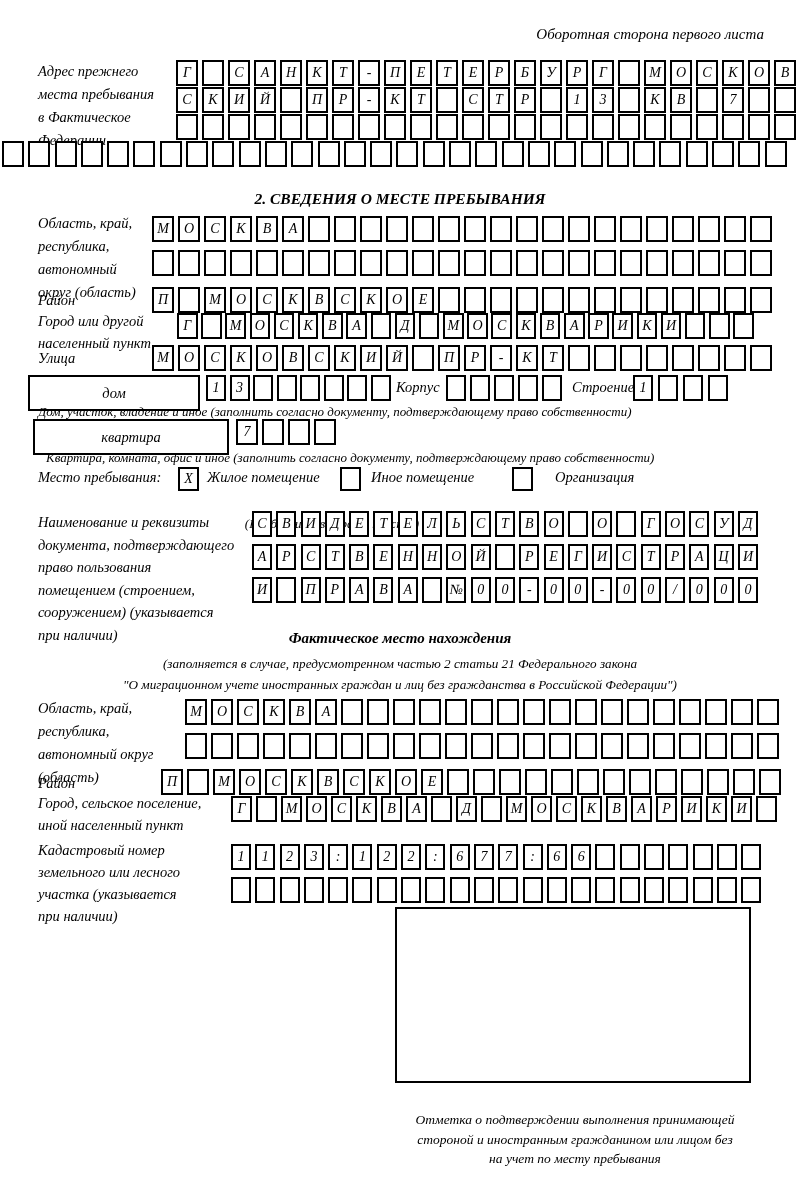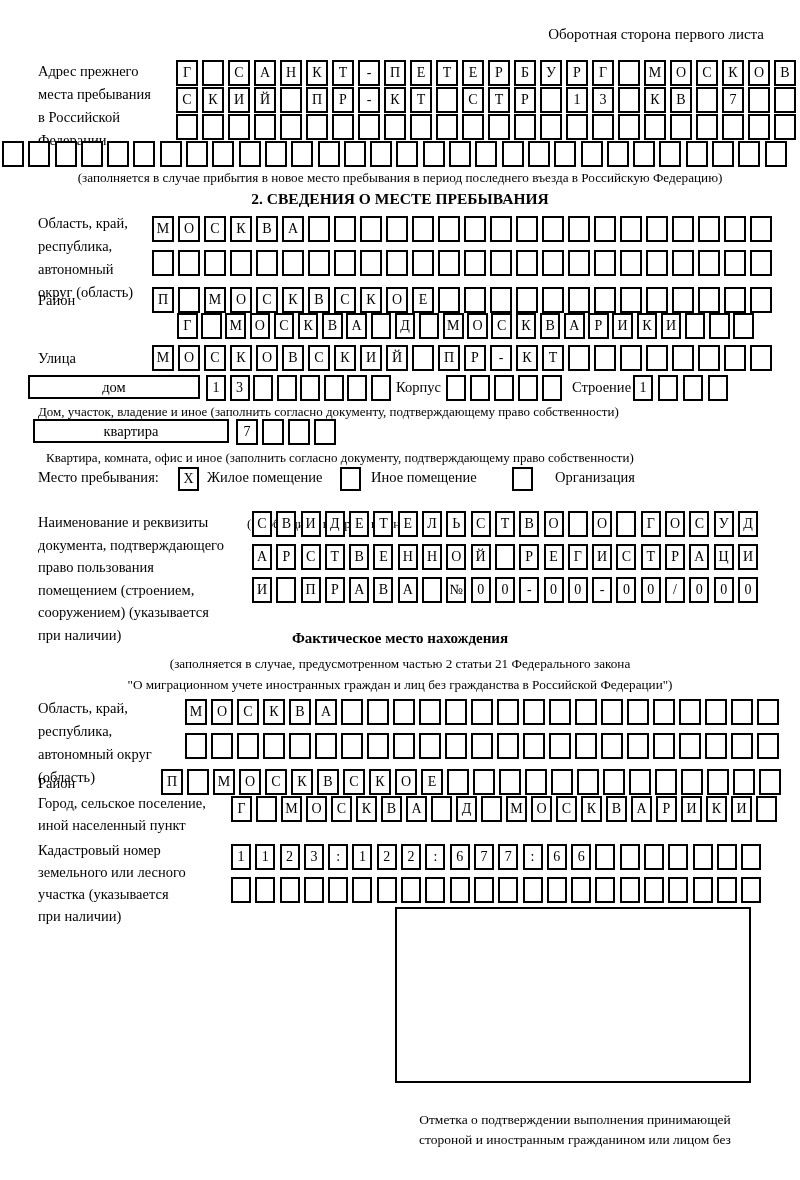--- a/index.html
+++ b/index.html
@@ -1,46 +1,46 @@
 <!DOCTYPE html>
 <html><head>
 <meta charset="utf-8">
 <style>
   html,body{margin:0;padding:0;background:#fff;}
   #page{position:relative;width:800px;height:1180px;background:#fff;
-        font-family:"Liberation Serif", serif;color:#000;overflow:hidden;}
+        font-family:"Liberation Serif", serif;color:#000;overflow:hidden;font-style:italic;}
   .title{position:absolute;font-size:15px;}
   .h{font-weight:bold;}
   .center{left:0;width:800px;text-align:center;}
   .lbl{position:absolute;font-size:14.5px;line-height:23px;}
   .lbl div{white-space:nowrap;}
   .caption{position:absolute;font-size:13px;white-space:nowrap;}
   .cells{position:absolute;display:flex;gap:var(--g,4px);}
   .cell{box-sizing:border-box;flex:0 0 var(--w,22px);width:var(--w,22px);height:26px;
         border:2px solid #000;display:flex;align-items:center;justify-content:center;
         font-size:14px;background:#fff;}
-  .boxlabel{position:absolute;box-sizing:border-box;height:24px;border:2px solid #000;
+  .boxlabel{position:absolute;box-sizing:border-box;height:36px;border:2px solid #000;
         display:flex;align-items:center;justify-content:center;font-size:14.5px;background:#fff;}
   .cb{position:absolute;box-sizing:border-box;width:21px;height:24px;border:2px solid #000;
         display:flex;align-items:center;justify-content:center;font-size:14px;background:#fff;}
   .inline-lbl{position:absolute;font-size:14.5px;white-space:nowrap;}
   .bigbox{position:absolute;box-sizing:border-box;border:2px solid #000;background:#fff;}
   .markcap{position:absolute;font-size:13.5px;line-height:19.5px;text-align:center;margin-top:16px;}
 </style>
 </head>
 <body>
 
 <div id="page">
 
   <div class="title" style="top:26px;right:36px">Оборотная сторона первого листа</div>
 
   <div class="lbl" style="left:38px;top:60px">
     <div>Адрес прежнего</div>
     <div>места пребывания</div>
-    <div>в Российской</div>
+    <div>в Фактическое</div>
     <div>Федерации</div>
   </div>
   <div class="cells" style="left:176px;top:60px">
       <span class="cell">Г</span>
       <span class="cell"></span>
       <span class="cell">С</span>
       <span class="cell">А</span>
       <span class="cell">Н</span>
       <span class="cell">К</span>
       <span class="cell">Т</span>
@@ -139,21 +139,20 @@
       <span class="cell"></span>
       <span class="cell"></span>
       <span class="cell"></span>
       <span class="cell"></span>
       <span class="cell"></span>
       <span class="cell"></span>
       <span class="cell"></span>
       <span class="cell"></span>
       <span class="cell"></span>
     </div>
-  <div class="caption center" style="top:170px;font-size:13.2px">(заполняется в случае прибытия в новое место пребывания в период последнего въезда в Российскую Федерацию)</div>
 
   <div class="caption center h" style="top:190px;font-size:15.5px">2. СВЕДЕНИЯ О МЕСТЕ ПРЕБЫВАНИЯ</div>
 
   <div class="lbl" style="left:38px;top:212px">
     <div>Область, край,</div>
     <div>республика,</div>
     <div>автономный</div>
     <div>округ (область)</div>
   </div>
   <div class="cells" style="left:152px;top:216px">
@@ -232,20 +231,24 @@
       <span class="cell"></span>
       <span class="cell"></span>
       <span class="cell"></span>
       <span class="cell"></span>
       <span class="cell"></span>
       <span class="cell"></span>
       <span class="cell"></span>
       <span class="cell"></span>
     </div>
 
+  <div class="lbl" style="left:38px;top:310px;line-height:22px">
+    <div>Город или другой</div>
+    <div>населенный пункт</div>
+  </div>
   <div class="cells" style="left:177px;top:313px;--w:20.5px;--g:3.7px">
       <span class="cell">Г</span>
       <span class="cell"></span>
       <span class="cell">М</span>
       <span class="cell">О</span>
       <span class="cell">С</span>
       <span class="cell">К</span>
       <span class="cell">В</span>
       <span class="cell">А</span>
       <span class="cell"></span>
@@ -592,15 +595,16 @@
       <span class="cell"></span>
       <span class="cell"></span>
       <span class="cell"></span>
       <span class="cell"></span>
     </div>
 
   <div class="bigbox" style="left:395px;top:907px;width:356px;height:176px"></div>
   <div class="markcap" style="left:390px;top:1094px;width:370px">
     <div>Отметка о подтверждении выполнения принимающей</div>
     <div>стороной и иностранным гражданином или лицом без</div>
+    <div>на учет по месту пребывания</div>
   </div>
 
 </div>
 
 </body></html>

